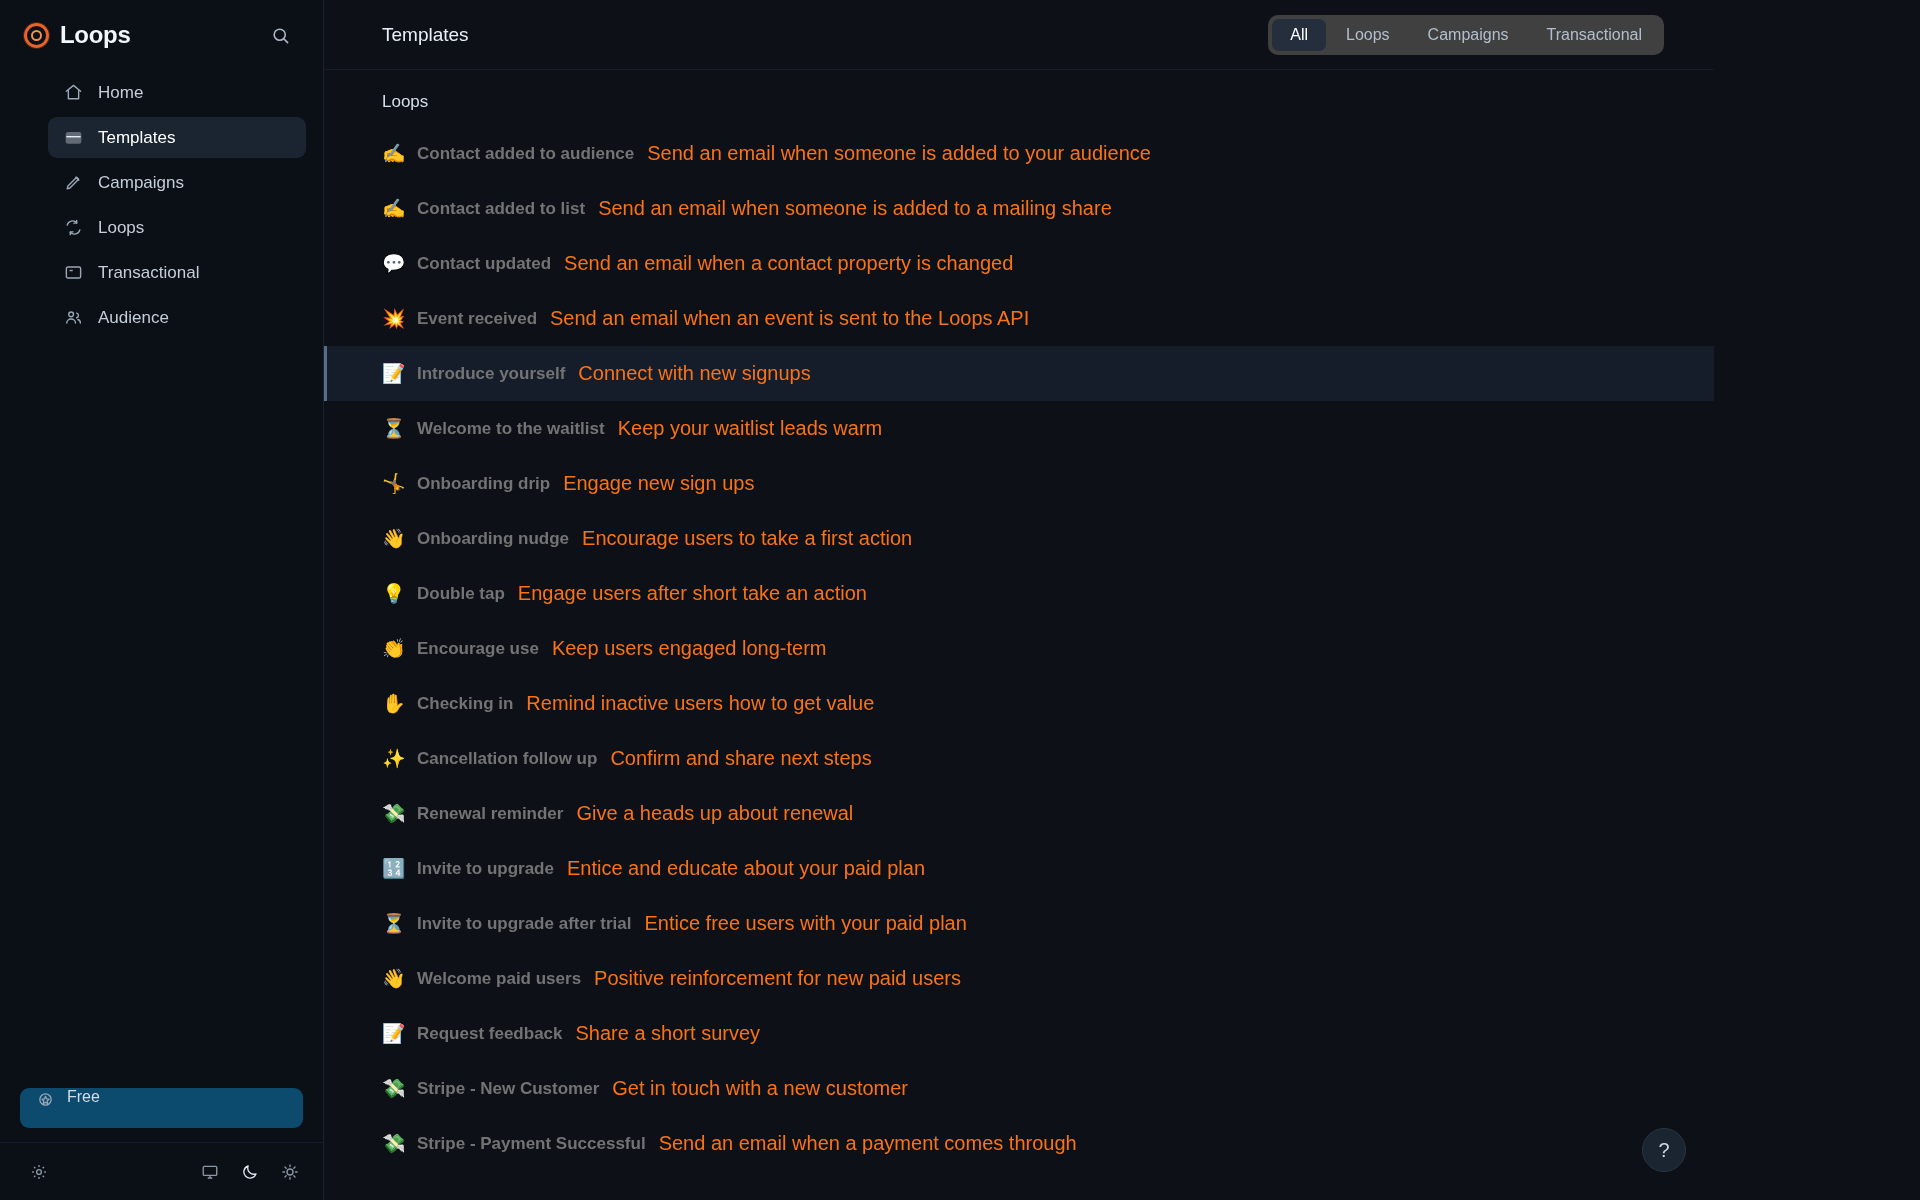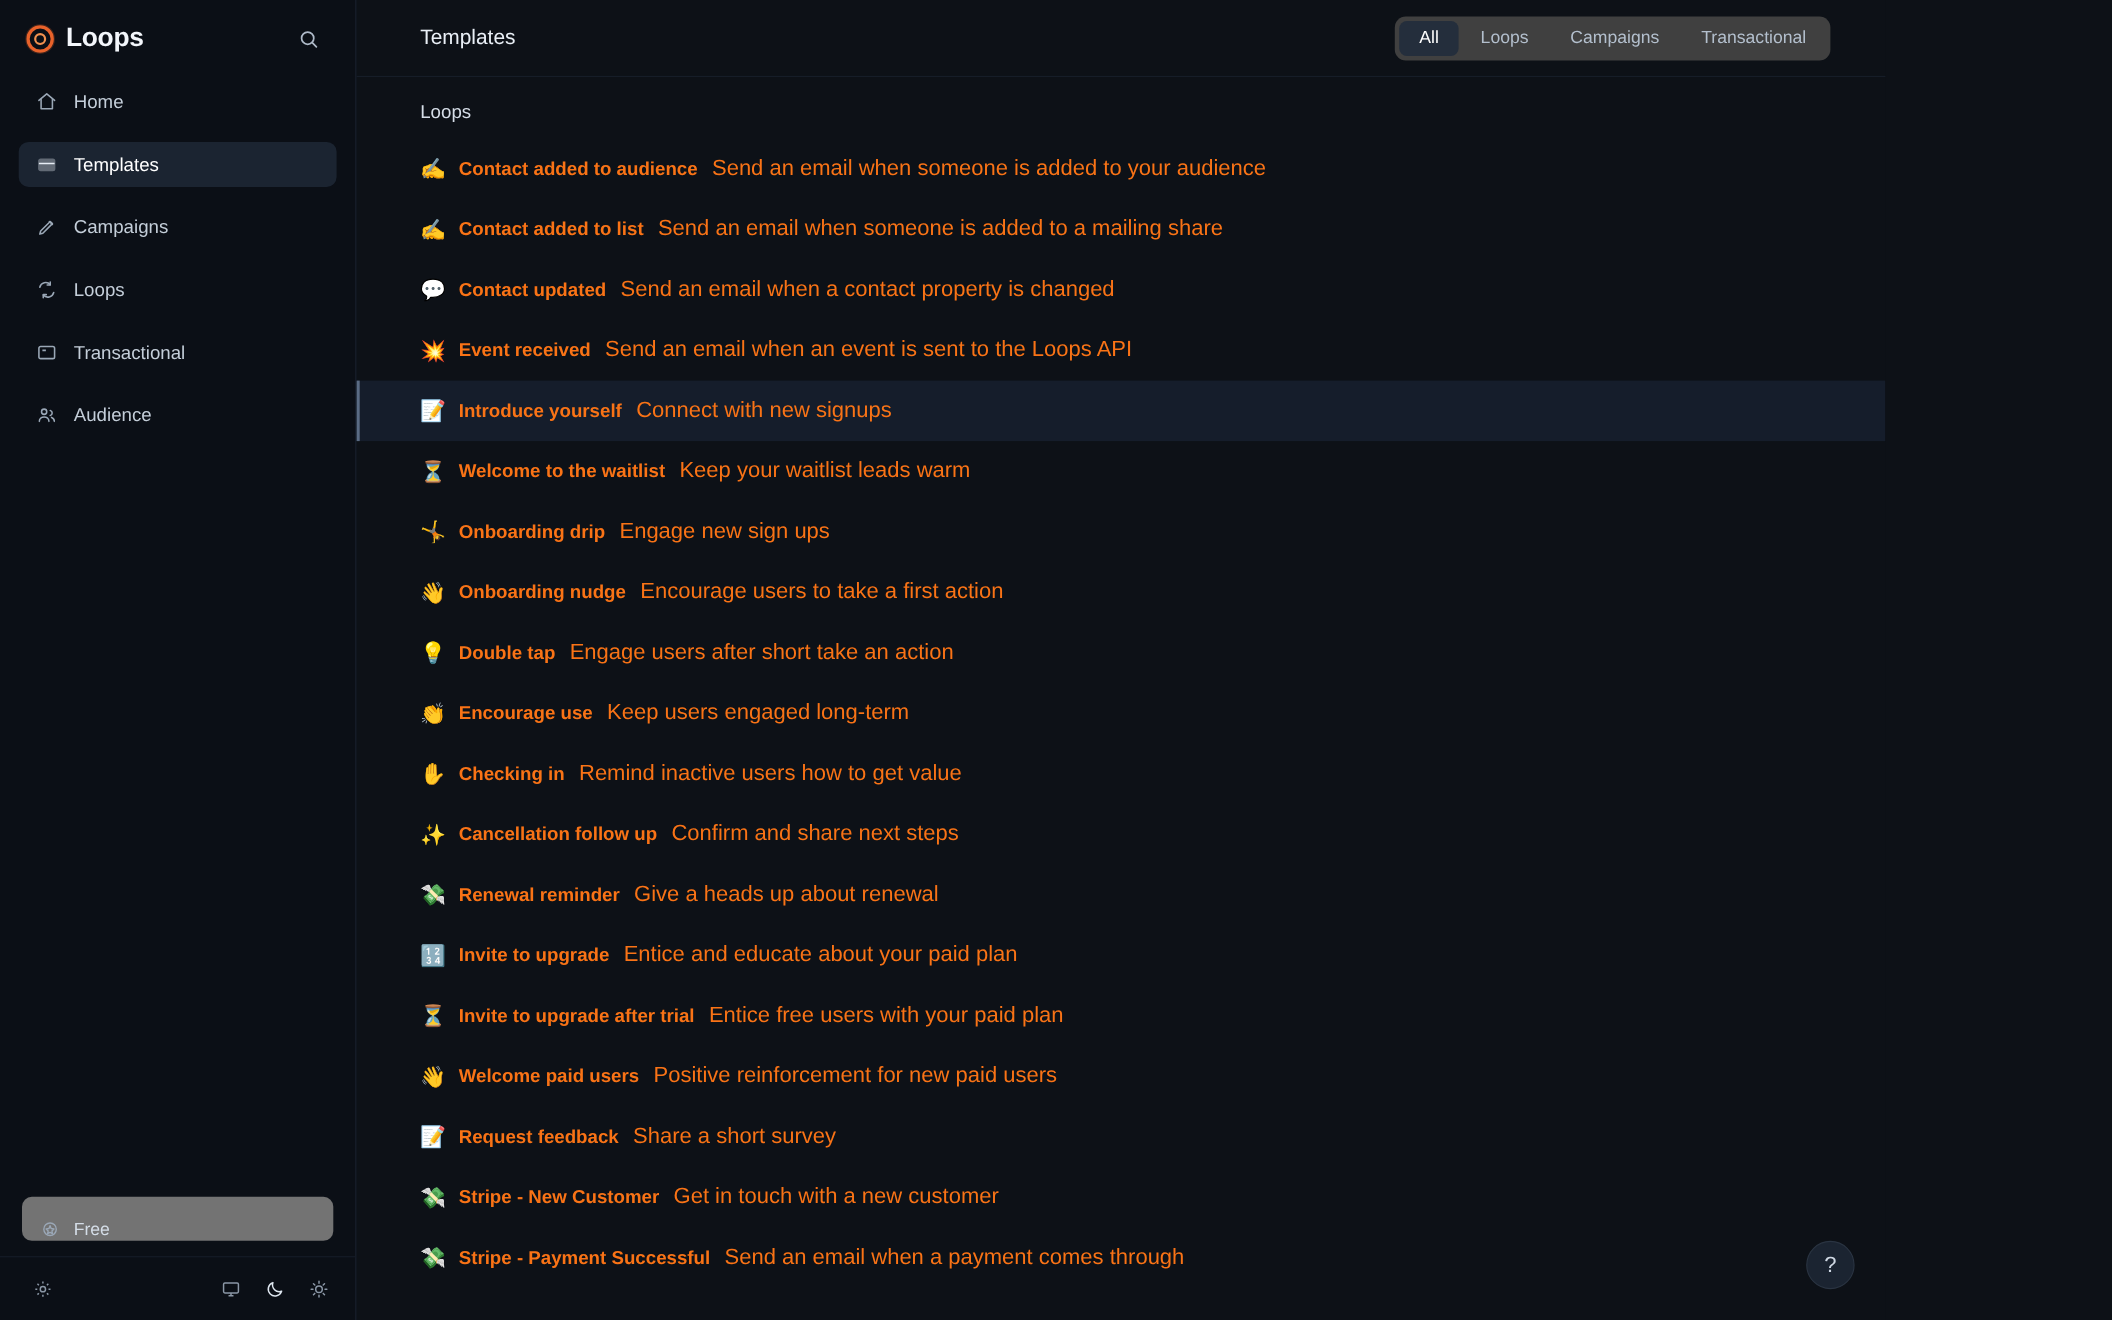--- a/index.html
+++ b/index.html
@@ -34,37 +34,37 @@
   .brand-logo::after {
     content: ""; position: absolute; inset: 4px;
     border-radius: 50%; border: 2px solid #f2914f;
   }
   .brand-name { font-size: 24px; font-weight: 700; letter-spacing: -0.3px; color: #f3f6fb; }
   .search-btn {
     width: 30px; height: 30px; display: flex; align-items: center; justify-content: center;
     border-radius: 7px; color: #aeb9c8; cursor: pointer;
   }
 
-  .nav { padding: 8px 17px 0 17px; display: flex; flex-direction: column; gap: 16px; }
+  .nav { padding: 8px 17px 0 17px; display: flex; flex-direction: column; gap: 4px; margin-left: 31px; }
   .nav-item {
     display: flex; align-items: center; gap: 14px;
     height: 41px; padding: 0 14px;
     border-radius: 9px;
     color: #c4ced9; font-size: 17px;
     cursor: pointer;
   }
   .nav-item.active { background: #1b2431; color: #ffffff; }
   .nav-ico { width: 22px; height: 22px; display: flex; align-items: center; justify-content: center; color: #9aa7b6; flex: 0 0 22px; }
   .nav-item.active .nav-ico { color: #e7edf5; }
 
   .sidebar-bottom { margin-top: auto; padding: 0 20px 14px 20px; }
   .plan-pill {
-    display: flex; align-items: flex-end; gap: 11px;
+    display: flex; align-items: flex-start; gap: 11px;
     height: 40px; padding: 0 14px;
-    border-radius: 9px; background: #737373;
+    border-radius: 9px; background: #0c4a6e;
     color: #d4dde7; font-size: 16px; cursor: pointer;
     width: 100%;
   }
   .sidebar-footer {
     border-top: 1px solid #161d28;
     height: 58px; display: flex; align-items: center; justify-content: space-between;
     padding: 0 24px 0 30px;
   }
   .footer-right { display: flex; align-items: center; gap: 22px; }
   .foot-ico { color: #8b97a6; cursor: pointer; display: flex; }
@@ -97,21 +97,21 @@
     display: flex; align-items: center; gap: 13px;
     height: 55px; padding: 0 58px;
     cursor: pointer; position: relative;
   }
   .row.selected { background: #151d2b; }
   .row.selected::before {
     content: ""; position: absolute; left: 0; top: 0; bottom: 0;
     width: 3px; background: #5a6b84;
   }
   .row-emoji { font-size: 19px; width: 22px; text-align: center; flex: 0 0 22px; }
-  .row-title { font-size: 17px; color: #f97316; font-weight: 600; white-space: nowrap; }
+  .row-title { font-size: 17px; color: #737373; font-weight: 600; white-space: nowrap; }
   .row-desc { font-size: 20px; color: #f97316; white-space: nowrap; }
 
   .help-fab {
     position: absolute; right: 28px; bottom: 28px;
     width: 44px; height: 44px; border-radius: 50%;
     background: #1b2431; border: 1px solid #2a3442;
     color: #cfd8e3; font-size: 20px;
     display: flex; align-items: center; justify-content: center;
     cursor: pointer;
   }

